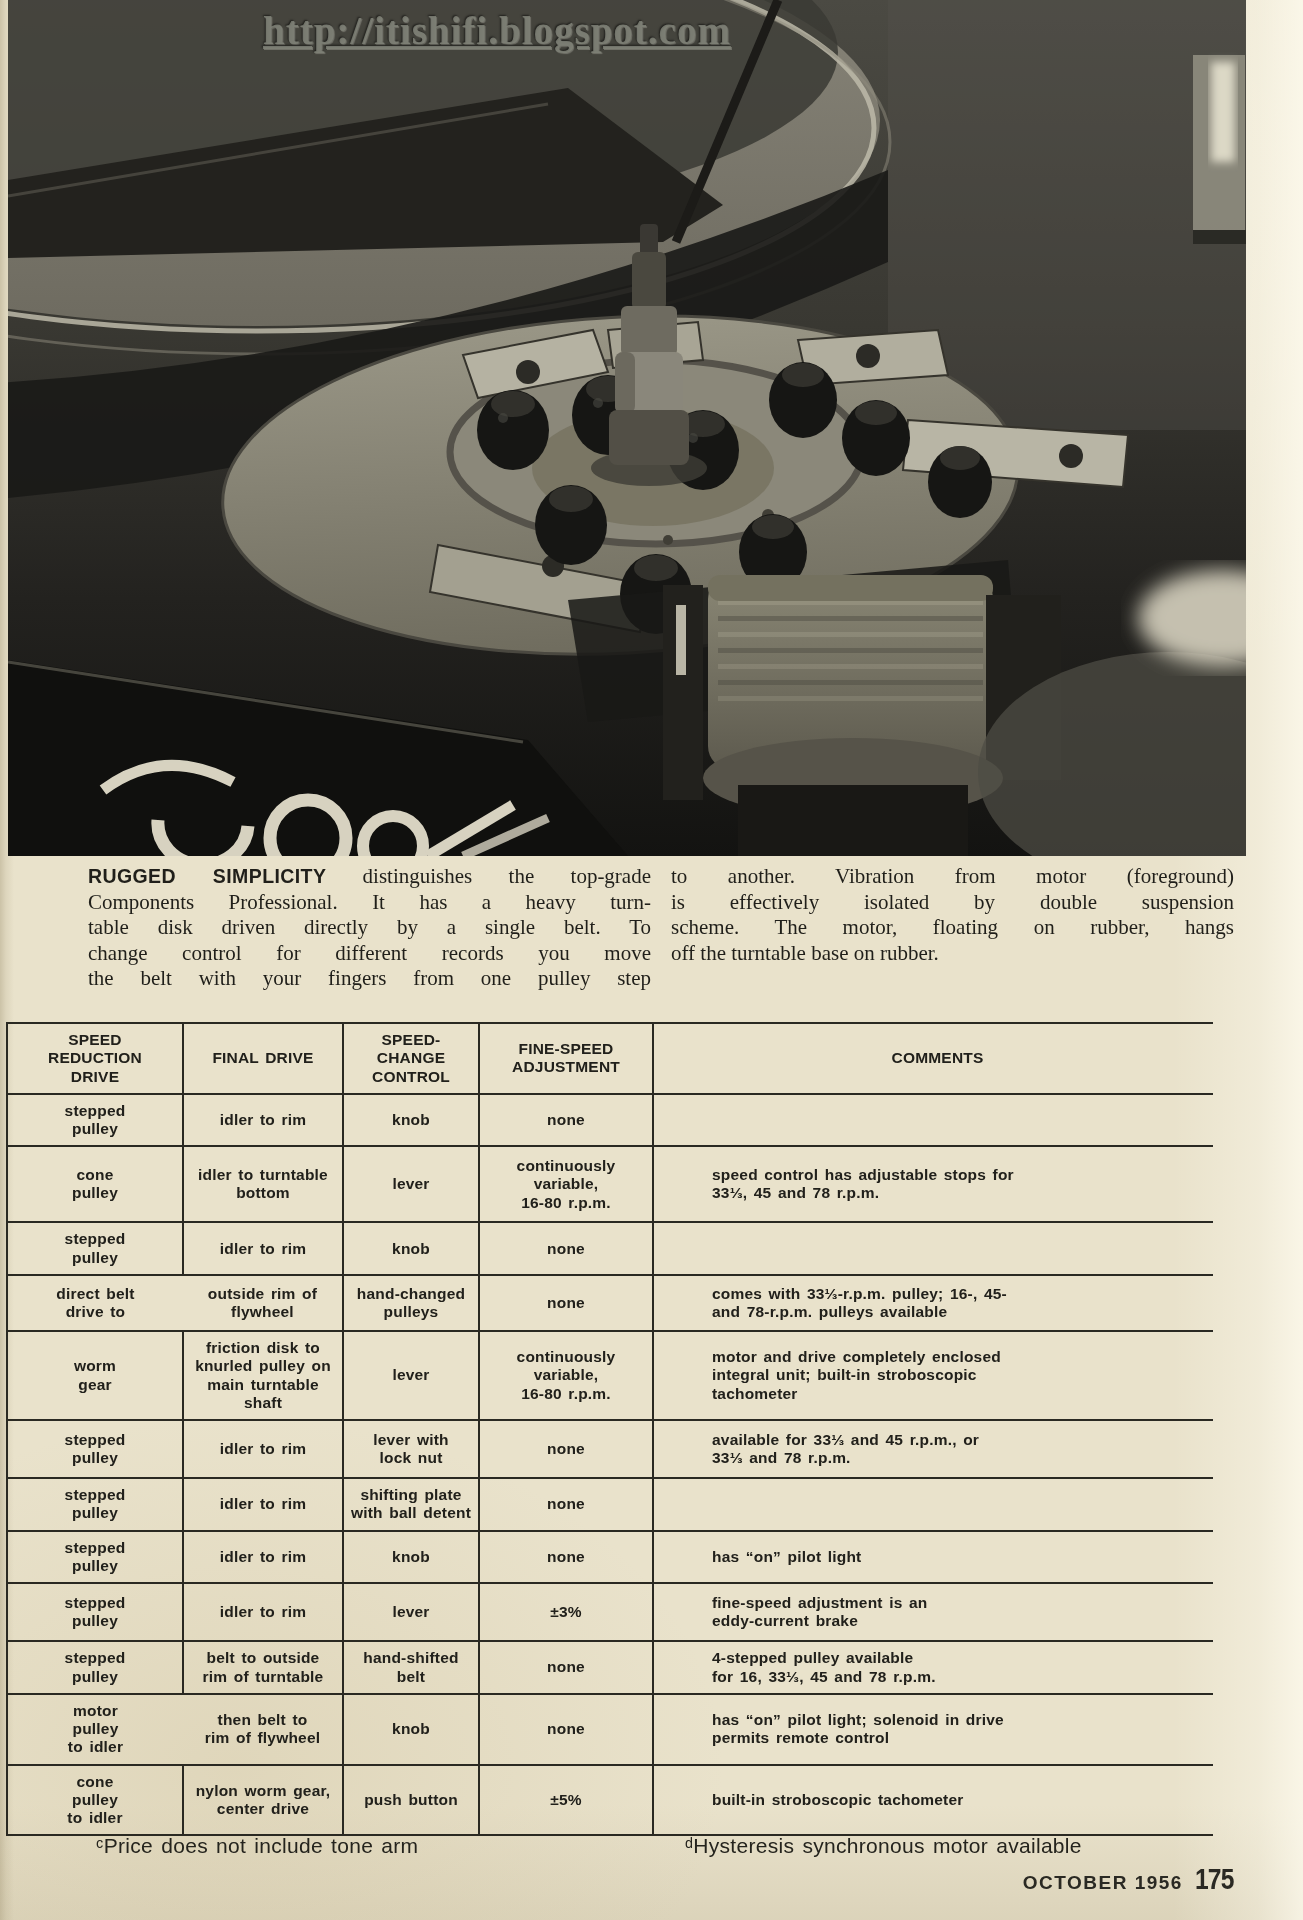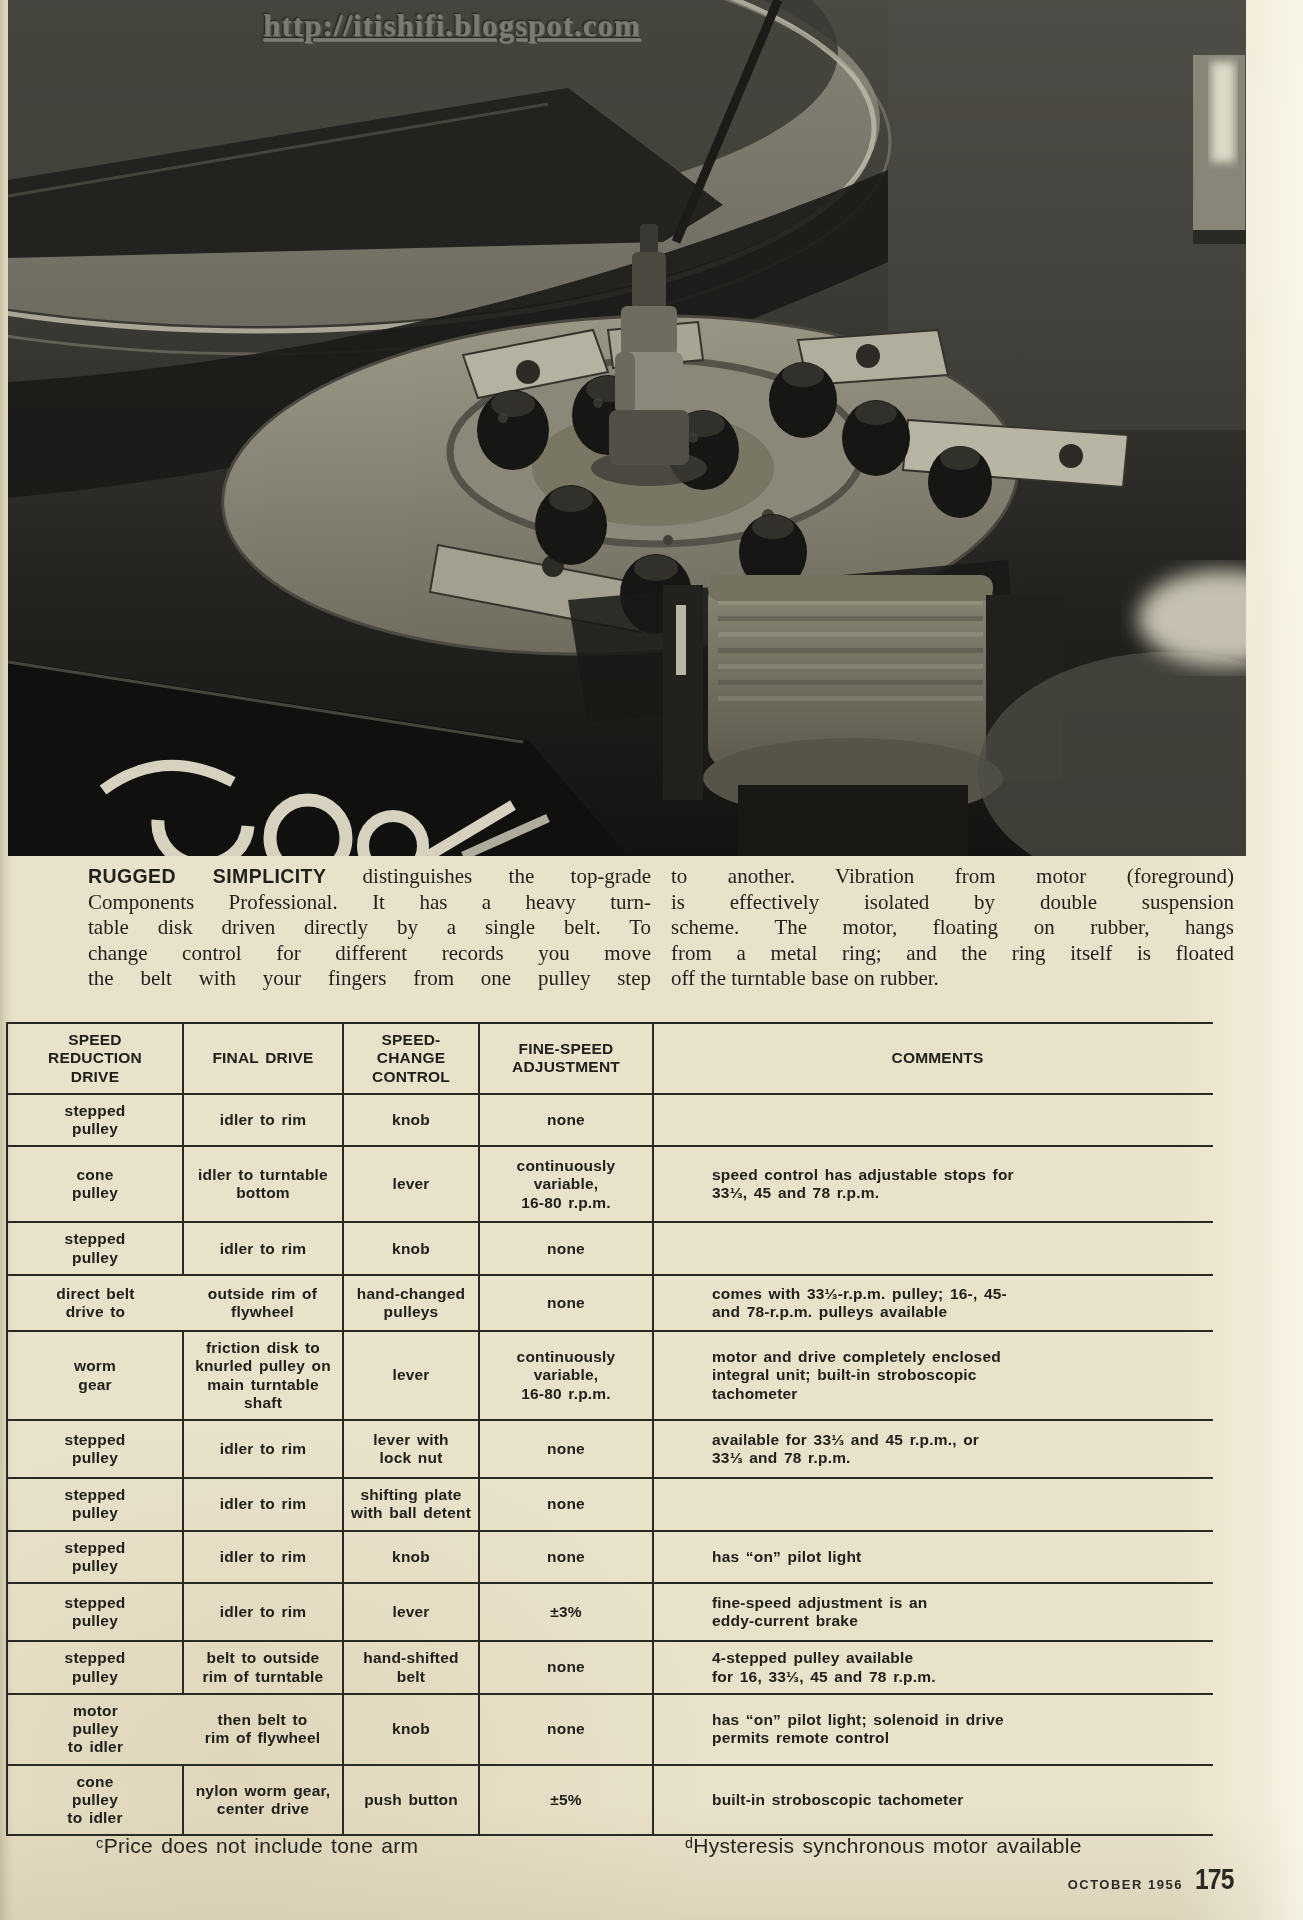--- a/index.html
+++ b/index.html
@@ -24,21 +24,21 @@
   }
   
   .photo{
     position:absolute;left:8px;top:0;width:1238px;height:856px;
     background:#26251f;overflow:hidden;
   }
   .photo svg{display:block;width:100%;height:100%;}
   .watermark{
     position:absolute;left:255px;top:8px;width:720px;
     font-family:"Liberation Serif","DejaVu Serif",serif;
-    font-weight:700;font-size:31px;letter-spacing:1px;
+    font-weight:700;font-size:39px;letter-spacing:1px;
     color:rgba(128,130,120,.85);
     text-decoration:underline;
     text-shadow:1px 1px 1px rgba(225,225,212,.30), -1px -1px 2px rgba(0,0,0,.55);
     white-space:nowrap;
   }
   
   .caption{
     position:absolute;left:88px;top:864px;width:1160px;
     display:flex;gap:20px;
     font-family:"Liberation Serif","DejaVu Serif",serif;
@@ -75,21 +75,21 @@
   .footnote{
     position:absolute;top:1834px;
     font-weight:400;font-size:21px;letter-spacing:.3px;word-spacing:2px;color:#24231d;
   }
   .footnote.left{left:96px;}
   .footnote.right{left:685px;}
   .footer{
     position:absolute;left:1020px;top:1862px;width:222px;
     display:flex;align-items:baseline;justify-content:flex-end;gap:12px;color:#2a2923;
   }
-  .issue{font-size:13px;font-weight:700;letter-spacing:1.5px;}
+  .issue{font-size:19px;font-weight:700;letter-spacing:1.5px;}
   .pageno{font-size:30px;font-weight:800;letter-spacing:-1px;transform:scaleX(.82);transform-origin:left bottom;}
 </style>
 </head>
 <body>
 
 <div class="page">
 
   <div class="photo">
     <svg viewBox="0 0 1238 856" preserveAspectRatio="none">
       <defs>
@@ -244,21 +244,20 @@
       <div class="cap-line"><span class="cap-lead">RUGGED SIMPLICITY</span><span> distinguishes the top-grade</span></div>
     <div class="cap-line">Components Professional. It has a heavy turn-</div>
         <div class="cap-line">table disk driven directly by a single belt. To</div>
         <div class="cap-line">change control for different records you move</div>
         <div class="cap-line">the belt with your fingers from one pulley step</div>
       </div>
     <div class="cap-col" id="cap-right">
         <div class="cap-line">to another.  Vibration from motor (foreground)</div>
         <div class="cap-line">is effectively isolated by double suspension</div>
         <div class="cap-line">scheme.  The motor, floating on rubber, hangs</div>
-        <div class="cap-line">from a metal ring; and the ring itself is floated</div>
         <div class="cap-line no-just">off the turntable base on rubber.</div>
       </div>
   </div>
 
   <table class="spec">
     <colgroup>
       <col style="width:176px">
         <col style="width:160px">
         <col style="width:136px">
         <col style="width:174px">

